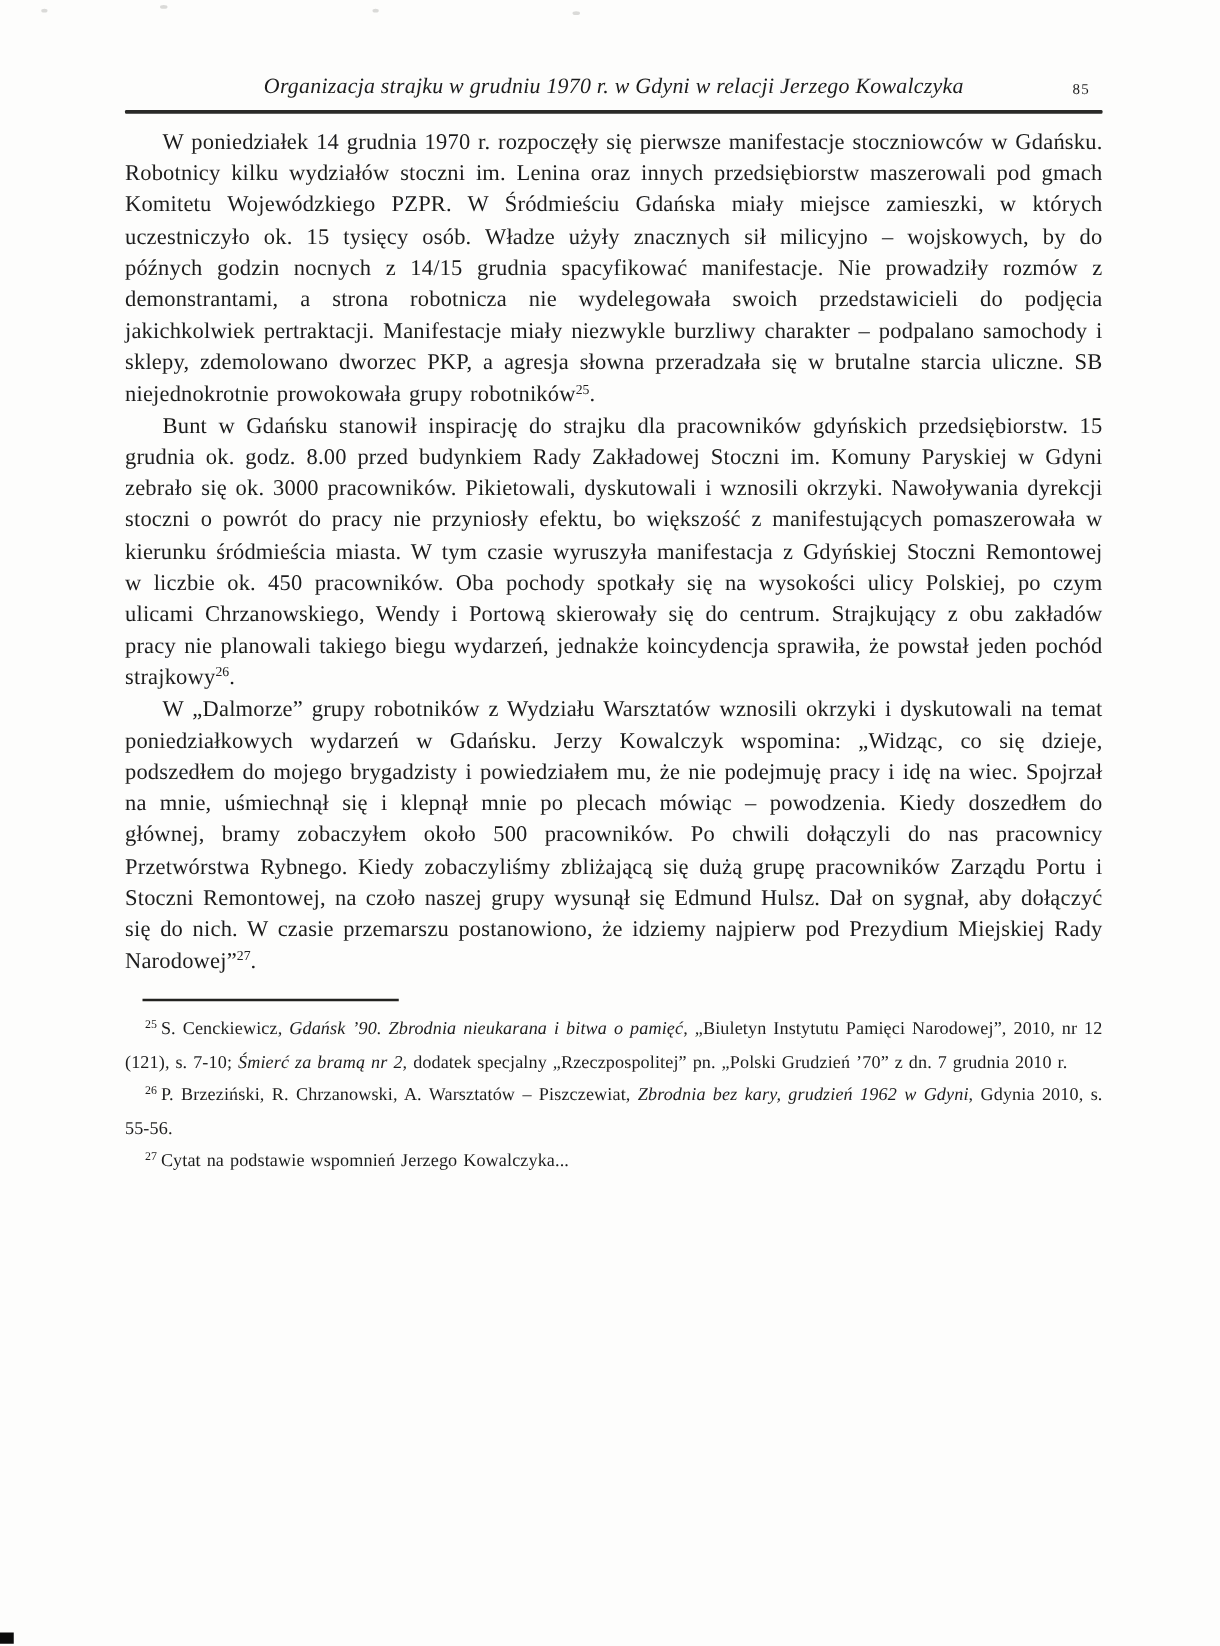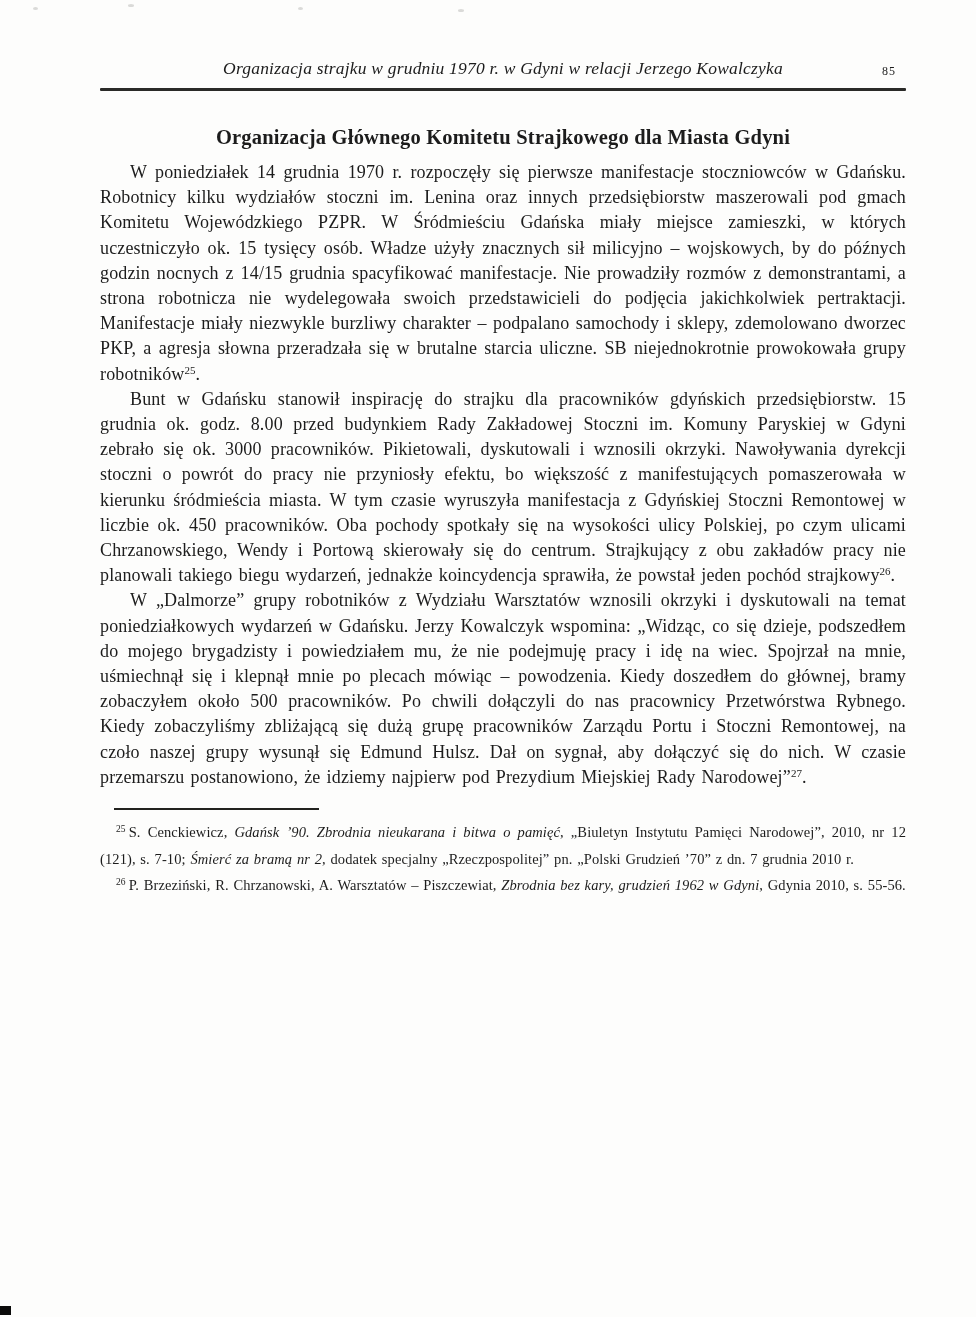--- a/index.html
+++ b/index.html
@@ -12,21 +12,21 @@
     width: 976px;
     height: 1317px;
     background: #fdfdfc;
     overflow: hidden;
     font-family: "Liberation Serif", "DejaVu Serif", serif;
     color: #1c1c1c;
     box-sizing: border-box;
   }
   .inner {
     position: relative;
-    padding: 57px 70px 0 100px; 
+    padding: 57px 94px 0 100px; 
   }
   
   .running-header {
     position: relative;
     width: 100%;
     text-align: center;
     font-style: italic;
     font-size: 17.5px;
     line-height: 22px;
     letter-spacing: 0.2px;
@@ -133,31 +133,31 @@
 
   <div class="inner">
 
     <header class="running-header">
       <span class="running-title">Organizacja strajku w grudniu 1970 r. w Gdyni w relacji Jerzego Kowalczyka</span>
       <span class="page-number">85</span>
     </header>
 
     <div class="header-rule"></div>
 
-    <h1 class="chapter-title">Organizacja Głównego Komitetu Strajkowego dla Miasta Gdyni</h1>
 
     <main class="body-text">
         <p class="body-para"><span>W poniedziałek 14 grudnia 1970 r. rozpoczęły się pierwsze manifestacje stoczniowców w Gdańsku. Robotnicy kilku wydziałów stoczni im. Lenina oraz innych przedsiębiorstw maszerowali pod gmach Komitetu Wojewódzkiego PZPR. W Śródmieściu Gdańska miały miejsce zamieszki, w których uczestniczyło ok. 15 tysięcy osób. Władze użyły znacznych sił milicyjno – wojskowych, by do późnych godzin nocnych z 14/15 grudnia spacyfikować manifestacje. Nie prowadziły rozmów z demonstrantami, a strona robotnicza nie wydelegowała swoich przedstawicieli do podjęcia jakichkolwiek pertraktacji. Manifestacje miały niezwykle burzliwy charakter – podpalano samochody i sklepy, zdemolowano dworzec PKP, a agresja słowna przeradzała się w brutalne starcia uliczne. SB niejednokrotnie prowokowała grupy robotników</span><sup>25</sup><span>.</span></p>
         <p class="body-para"><span>Bunt w Gdańsku stanowił inspirację do strajku dla pracowników gdyńskich przedsiębiorstw. 15 grudnia ok. godz. 8.00 przed budynkiem Rady Zakładowej Stoczni im. Komuny Paryskiej w Gdyni zebrało się ok. 3000 pracowników. Pikietowali, dyskutowali i wznosili okrzyki. Nawoływania dyrekcji stoczni o powrót do pracy nie przyniosły efektu, bo większość z manifestujących pomaszerowała w kierunku śródmieścia miasta. W tym czasie wyruszyła manifestacja z Gdyńskiej Stoczni Remontowej w liczbie ok. 450 pracowników. Oba pochody spotkały się na wysokości ulicy Polskiej, po czym ulicami Chrzanowskiego, Wendy i Portową skierowały się do centrum. Strajkujący z obu zakładów pracy nie planowali takiego biegu wydarzeń, jednakże koincydencja sprawiła, że powstał jeden pochód strajkowy</span><sup>26</sup><span>.</span></p>
         <p class="body-para"><span>W „Dalmorze” grupy robotników z Wydziału Warsztatów wznosili okrzyki i dyskutowali na temat poniedziałkowych wydarzeń w Gdańsku. Jerzy Kowalczyk wspomina: „Widząc, co się dzieje, podszedłem do mojego brygadzisty i powiedziałem mu, że nie podejmuję pracy i idę na wiec. Spojrzał na mnie, uśmiechnął się i klepnął mnie po plecach mówiąc – powodzenia. Kiedy doszedłem do głównej, bramy zobaczyłem około 500 pracowników. Po chwili dołączyli do nas pracownicy Przetwórstwa Rybnego. Kiedy zobaczyliśmy zbliżającą się dużą grupę pracowników Zarządu Portu i Stoczni Remontowej, na czoło naszej grupy wysunął się Edmund Hulsz. Dał on sygnał, aby dołączyć się do nich. W czasie przemarszu postanowiono, że idziemy najpierw pod Prezydium Miejskiej Rady Narodowej”</span><sup>27</sup><span>.</span></p>
       </main>
 
     <div class="footnote-sep"></div>
 
     <section class="footnotes">
         <p class="footnote"><sup>25</sup><span>S. Cenckiewicz, </span><span class="italic">Gdańsk ’90. Zbrodnia nieukarana i bitwa o pamięć</span><span>, „Biuletyn Instytutu Pamięci Narodowej”, 2010, nr 12 (121), s. 7-10; </span><span class="italic">Śmierć za bramą nr 2</span><span>, dodatek specjalny „Rzeczpospolitej” pn. „Polski Grudzień ’70” z dn. 7 grudnia 2010 r.</span></p>
         <p class="footnote"><sup>26</sup><span>P. Brzeziński, R. Chrzanowski, A. Warsztatów – Piszczewiat, </span><span class="italic">Zbrodnia bez kary, grudzień 1962 w Gdyni</span><span>, Gdynia 2010, s. 55-56.</span></p>
+        <p class="footnote"><sup>27</sup><span>Cytat na podstawie wspomnień Jerzego Kowalczyka...</span></p>
       </section>
 
   </div>
 
   <span class="corner-mark"></span>
 </div>
 
 </body></html>

